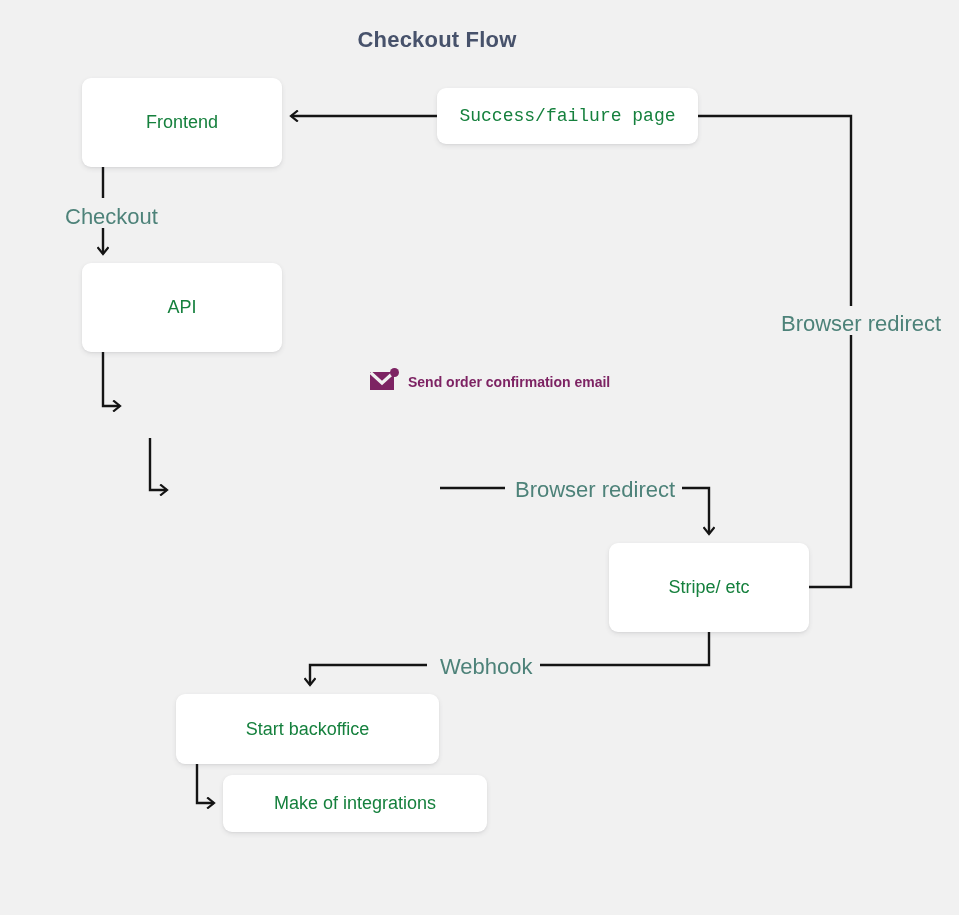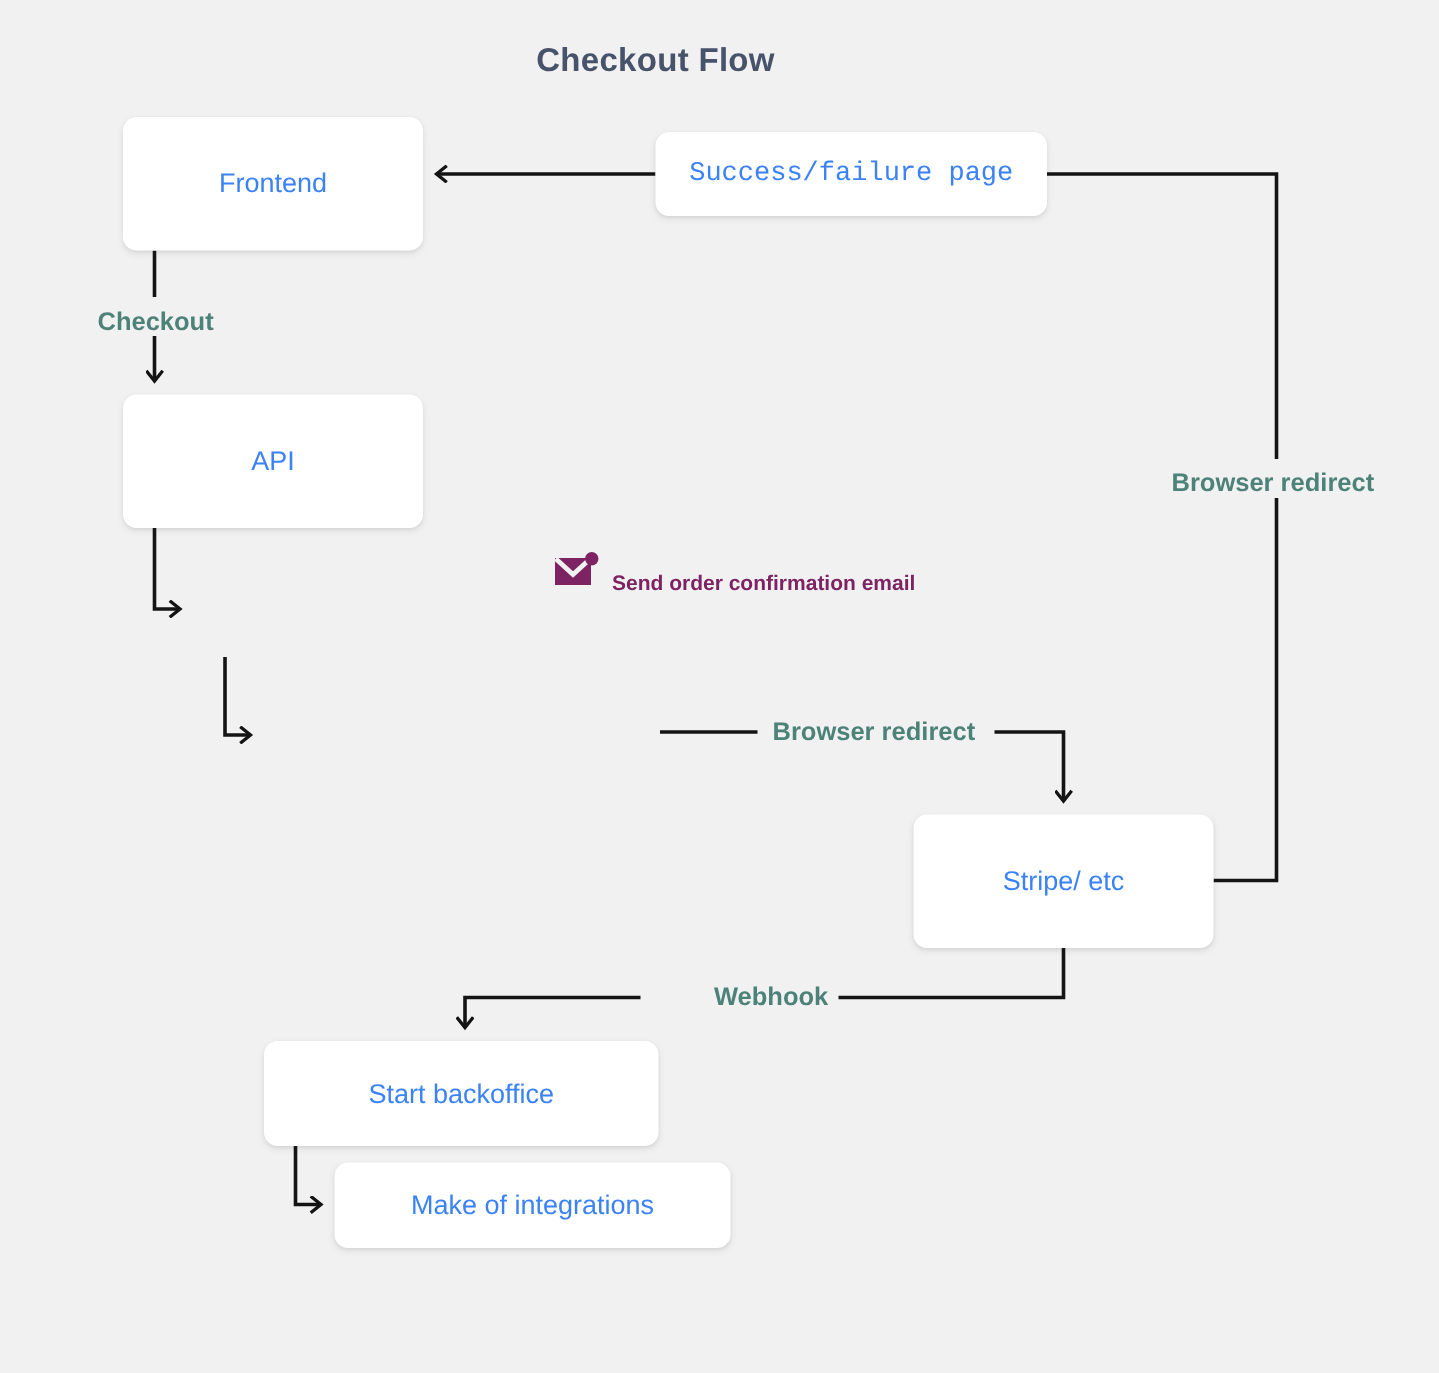--- a/index.html
+++ b/index.html
@@ -38,40 +38,39 @@
     letter-spacing: 0.2px;
   }
   .node {
     position: absolute;
     background: #ffffff;
     border-radius: 9px;
     box-shadow: 0 2px 5px rgba(60,60,70,0.10), 0 1px 2px rgba(60,60,70,0.06);
     display: flex;
     align-items: center;
     justify-content: center;
-    color: #3b82f6;
+    color: #15803d;
     font-size: 18px;
     box-sizing: border-box;
     padding: 0 14px;
     text-align: left;
   }
   .edge-label {
     position: absolute;
     color: #4d8279;
-    font-size: 17px;
+    font-size: 22px;
     background: #f1f1f1;
     padding: 0 7px;
     white-space: nowrap;
     line-height: 1;
-    font-weight: bold;
   }
   .note {
     position: absolute;
     display: flex;
-    align-items: flex-end;
+    align-items: center;
     gap: 8px;
     white-space: nowrap;
   }
   .note-text {
     color: #7d2363;
     font-size: 14px;
     font-weight: bold;
   }
   .mail-icon {
     display: block;
@@ -140,21 +139,21 @@
   <div class="node" style="left:223px; top:775px; width:264px; height:57px;">
     <span>Make of integrations</span>
   </div>
 
   <div class="edge-label" style="left:58px; top:206px;">Checkout</div>
 
   <div class="edge-label" style="left:508px; top:479px;">Browser redirect</div>
 
   <div class="edge-label" style="left:774px; top:313px;">Browser redirect</div>
 
-  <div class="edge-label" style="left:433px; top:656px;margin-left:36px;">Webhook</div>
+  <div class="edge-label" style="left:433px; top:656px;">Webhook</div>
 
   <div class="note" style="left:370px; top:368px;">
     <svg class="mail-icon" width="30" height="28" viewBox="0 0 30 28" xmlns="http://www.w3.org/2000/svg">
       <rect x="0" y="4" width="24" height="18" fill="#7d2363"></rect>
       <path d="M0.5,4.5 L12,15 L23.5,4.5" fill="none" stroke="#f1f1f1" stroke-width="3.2"></path>
       <circle cx="24.5" cy="4.5" r="4.5" fill="#7d2363"></circle>
     </svg>
     <span class="note-text">Send order confirmation email</span>
   </div>
 

